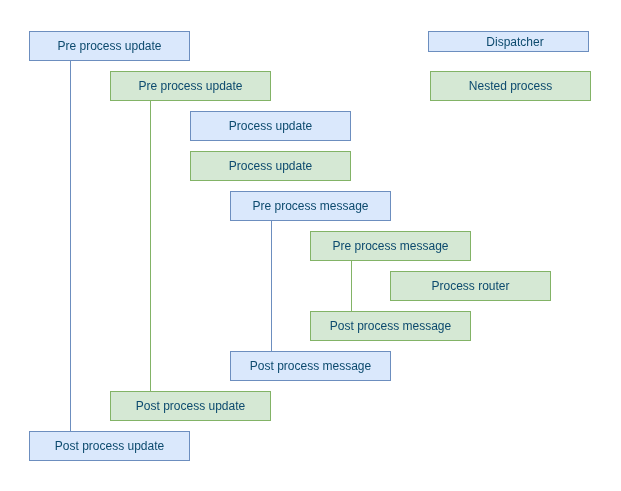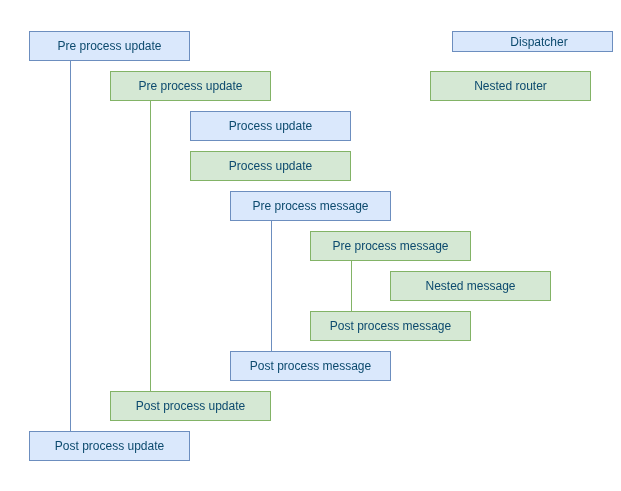--- a/index.html
+++ b/index.html
@@ -73,36 +73,36 @@
       <div class="node green" style="left: 190px; top: 151px; width: 161px; height: 30px;">
         <span class="node-label">Process update</span>
       </div>
       <div class="node blue" style="left: 230px; top: 191px; width: 161px; height: 30px;">
         <span class="node-label">Pre process message</span>
       </div>
       <div class="node green" style="left: 310px; top: 231px; width: 161px; height: 30px;">
         <span class="node-label">Pre process message</span>
       </div>
       <div class="node green" style="left: 390px; top: 271px; width: 161px; height: 30px;">
-        <span class="node-label">Nested message</span>
+        <span class="node-label">Process router</span>
       </div>
       <div class="node green" style="left: 310px; top: 311px; width: 161px; height: 30px;">
         <span class="node-label">Post process message</span>
       </div>
       <div class="node blue" style="left: 230px; top: 351px; width: 161px; height: 30px;">
         <span class="node-label">Post process message</span>
       </div>
       <div class="node green" style="left: 110px; top: 391px; width: 161px; height: 30px;">
         <span class="node-label">Post process update</span>
       </div>
       <div class="node blue" style="left: 29px; top: 431px; width: 161px; height: 30px;">
         <span class="node-label">Post process update</span>
       </div>
     </div>
   <div id="legend-layer">
-      <div class="node blue" style="left: 452px; top: 31px; width: 161px; height: 21px; padding-left: 13px;">
+      <div class="node blue" style="left: 428px; top: 31px; width: 161px; height: 21px; padding-left: 13px;">
         <span class="node-label">Dispatcher</span>
       </div>
       <div class="node green" style="left: 430px; top: 71px; width: 161px; height: 30px;">
-        <span class="node-label">Nested router</span>
+        <span class="node-label">Nested process</span>
       </div>
     </div>
 </div>
 
 </body></html>

